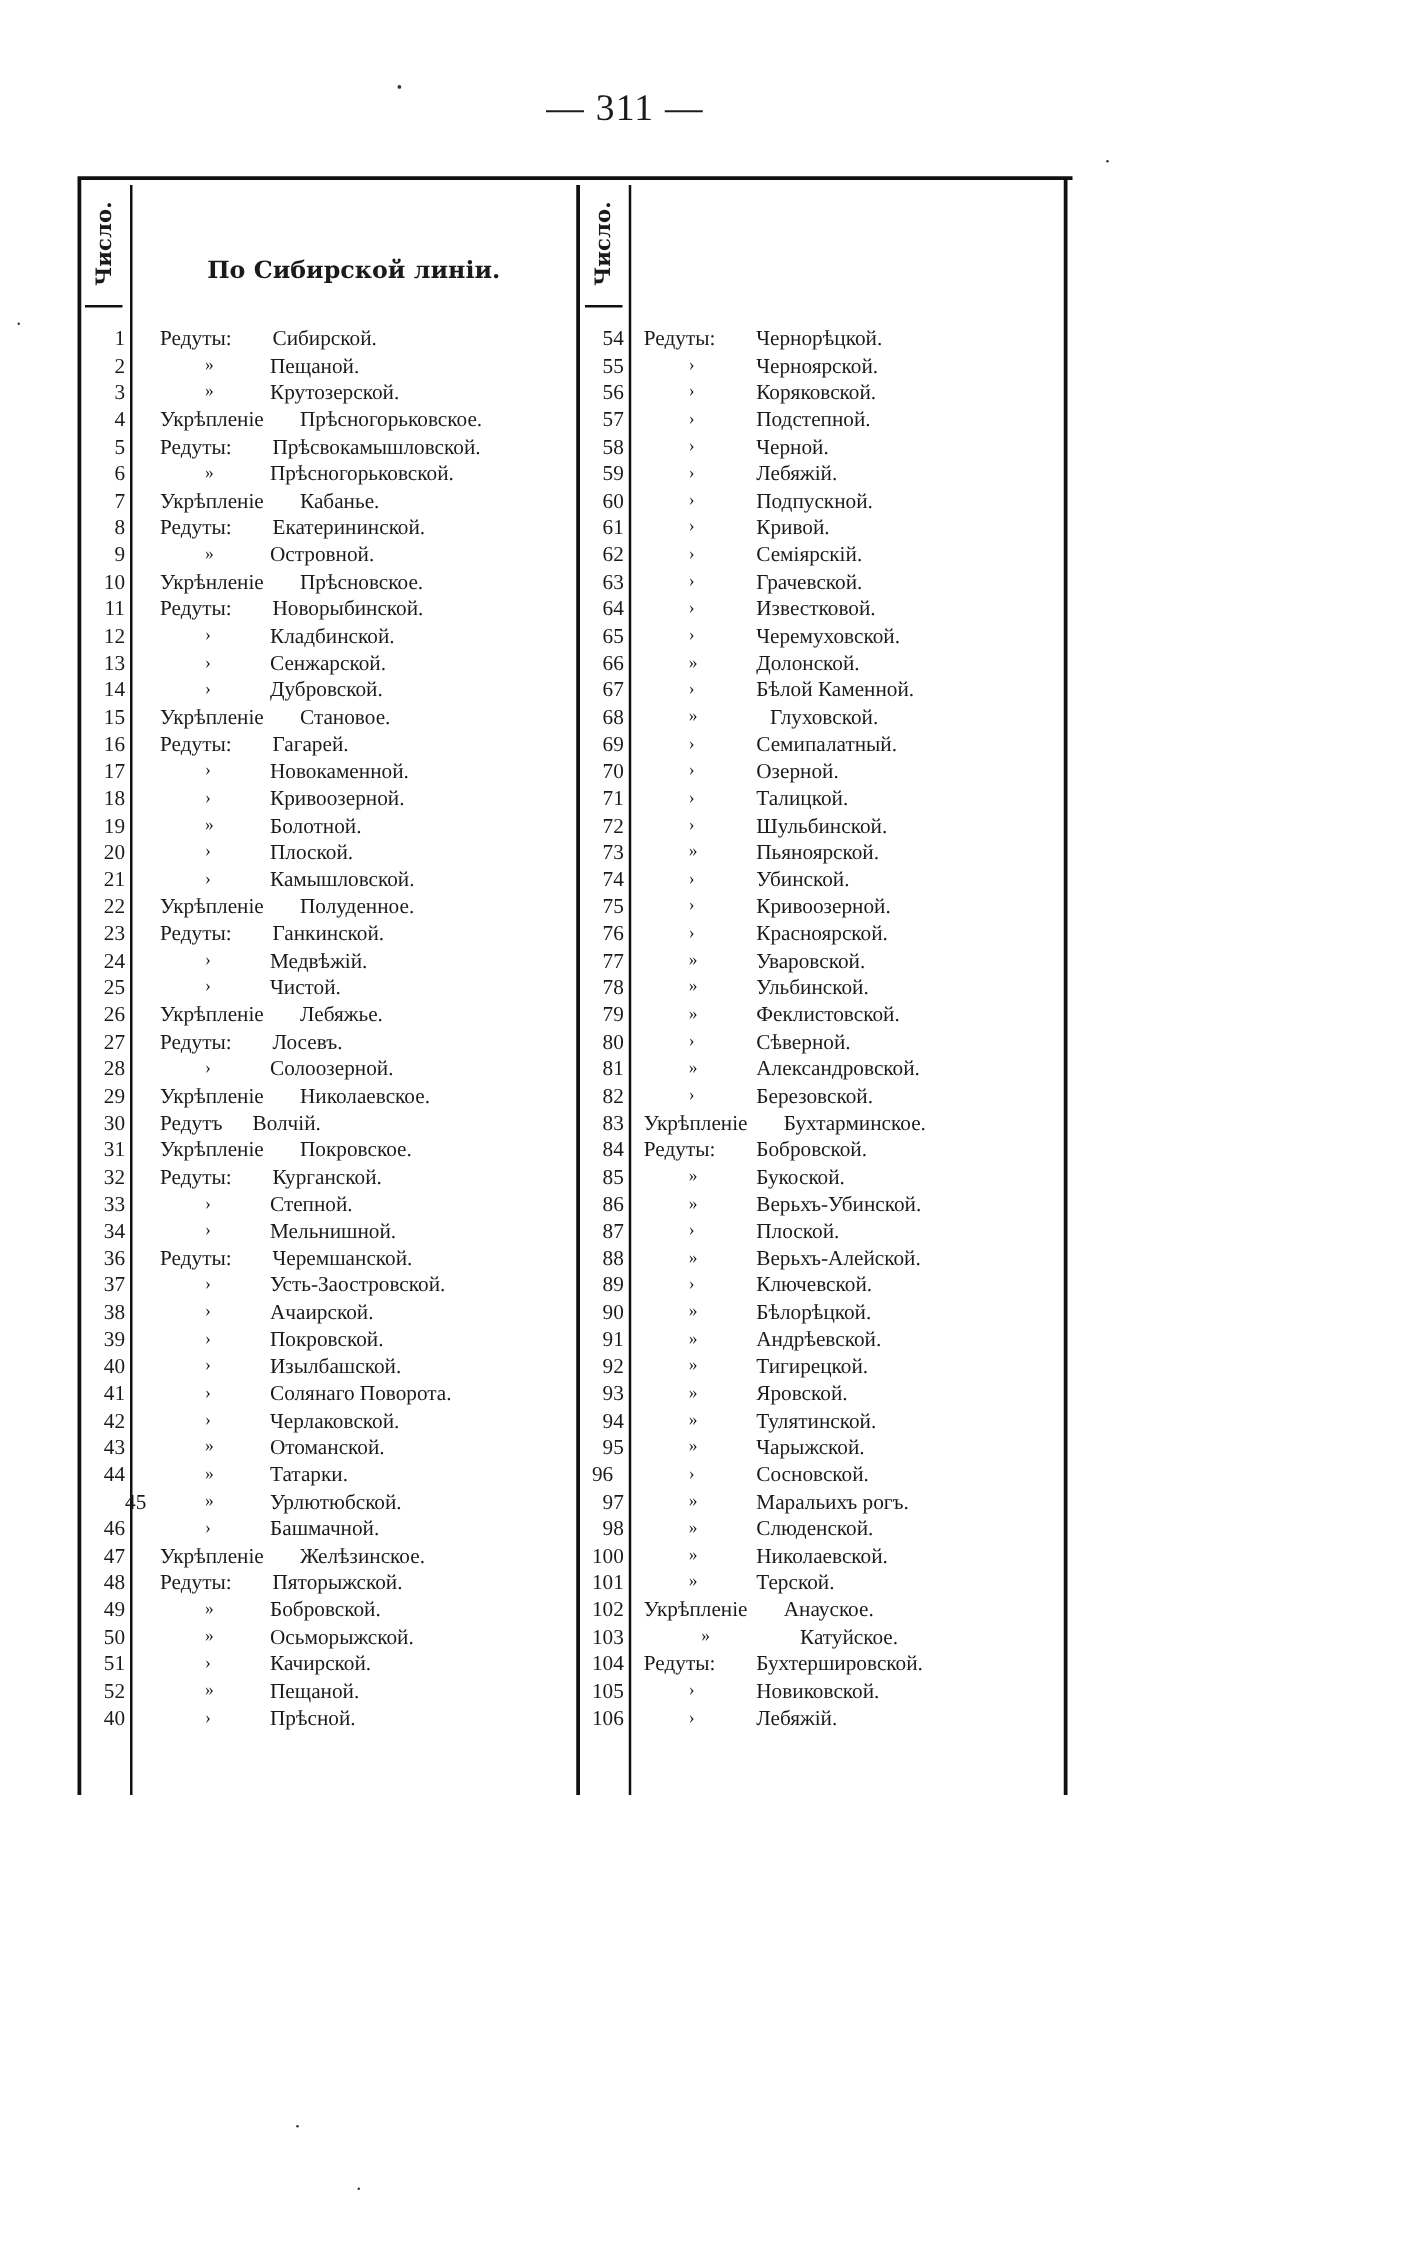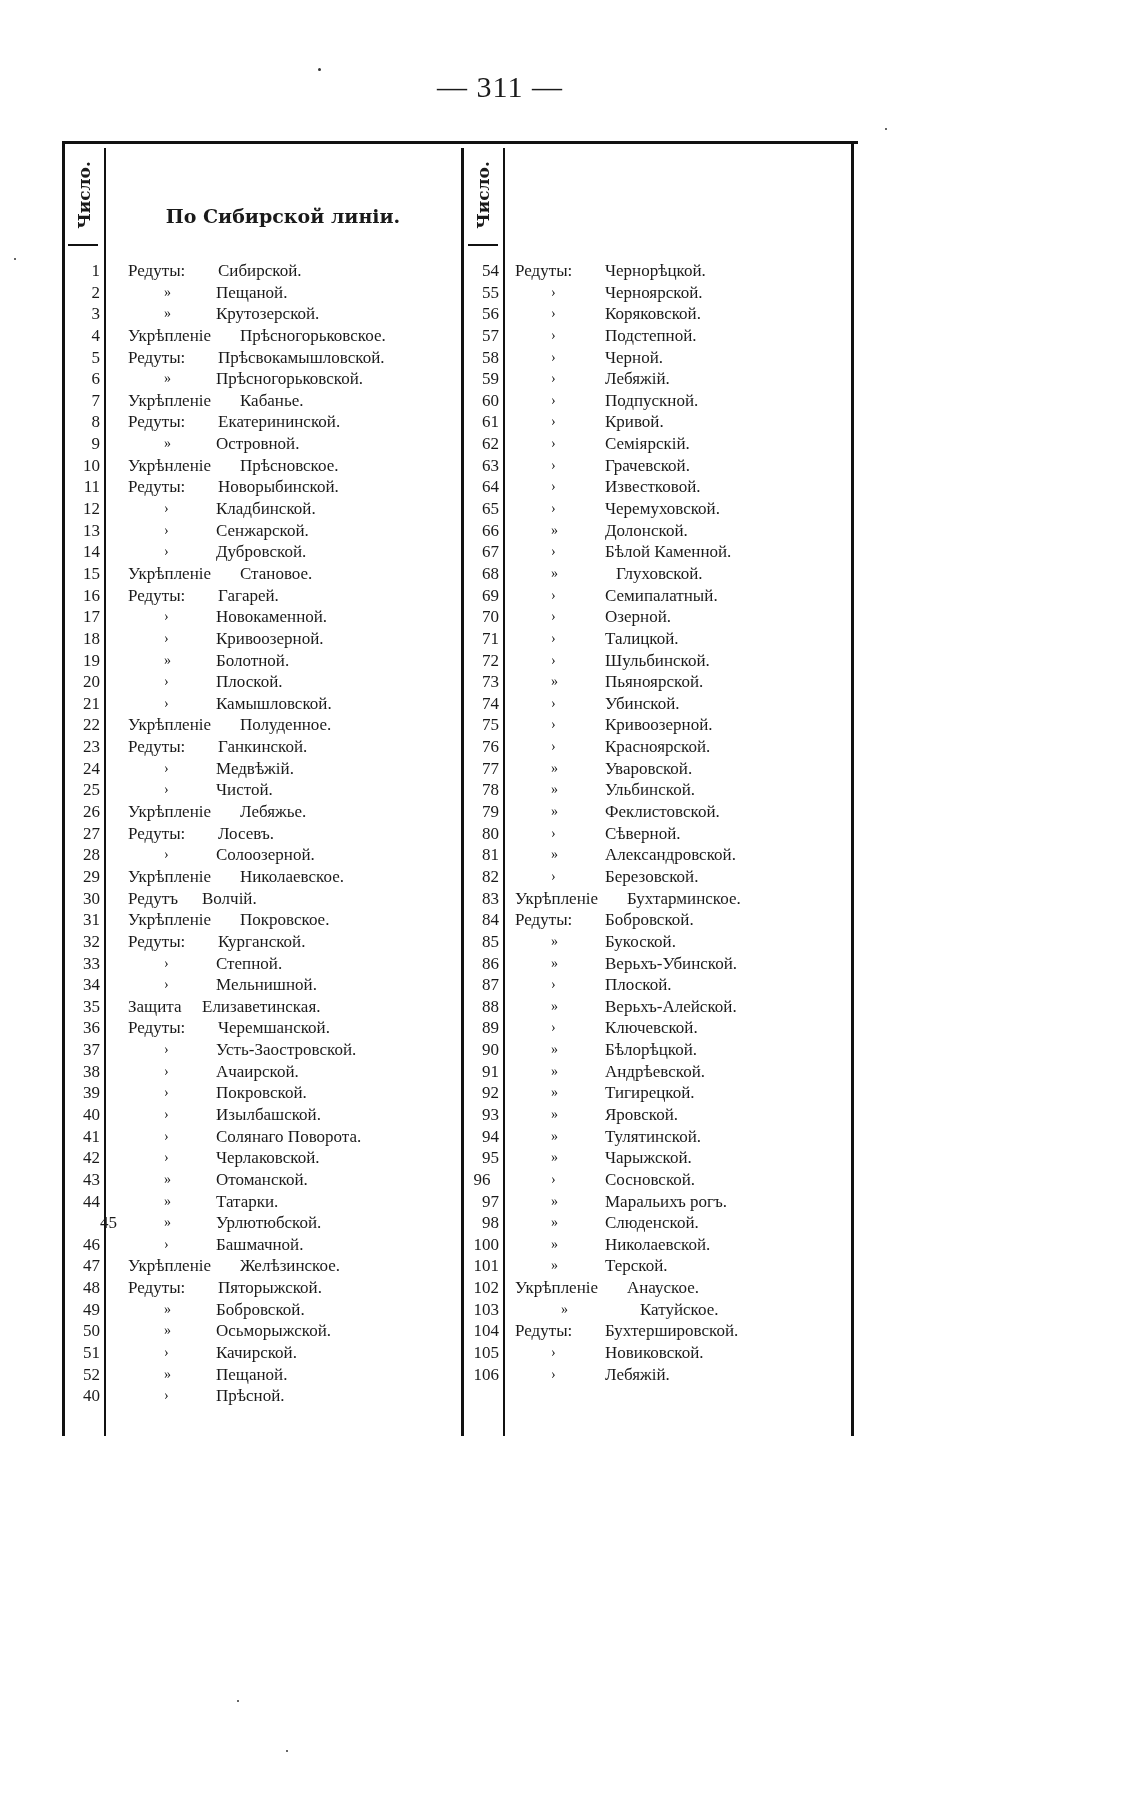--- a/index.html
+++ b/index.html
@@ -216,25 +216,20 @@
       <span class="num" style="left: 4px;">33</span>
       <span class="ditto" style="left: 102px;">›</span>
       <span class="name" style="left: 154px;">Степной.</span>
     </div>
     <div class="row">
       <span class="num" style="left: 4px;">34</span>
       <span class="ditto" style="left: 102px;">›</span>
       <span class="name" style="left: 154px;">Мельнишной.</span>
     </div>
     <div class="row">
-      <span class="num" style="left: 4px;">35</span>
-      <span class="pre" style="left: 66px;">Защита</span>
-      <span class="name" style="left: 140px;">Елизаветинская.</span>
-    </div>
-    <div class="row">
       <span class="num" style="left: 4px;">36</span>
       <span class="pre" style="left: 66px;">Редуты:</span>
       <span class="name" style="left: 156px;">Черемшанской.</span>
     </div>
     <div class="row">
       <span class="num" style="left: 4px;">37</span>
       <span class="ditto" style="left: 102px;">›</span>
       <span class="name" style="left: 154px;">Усть-Заостровской.</span>
     </div>
     <div class="row">

